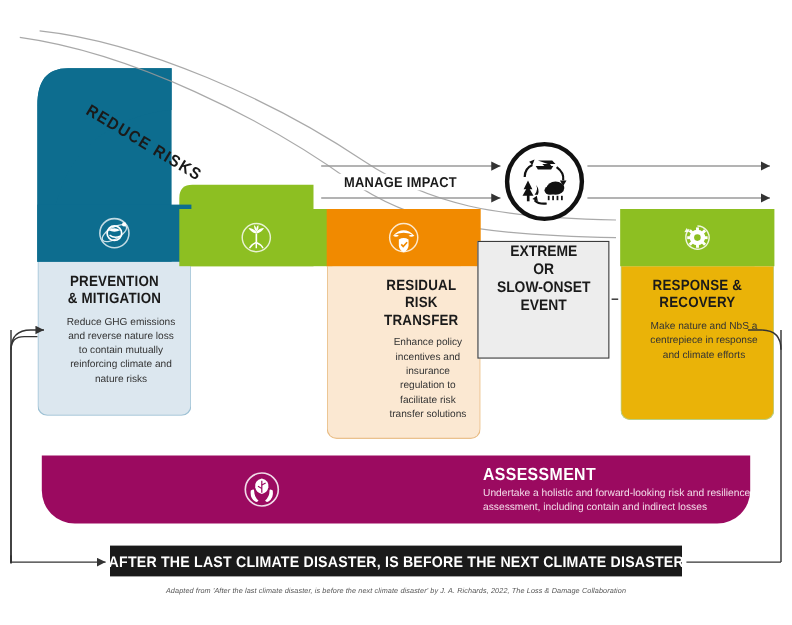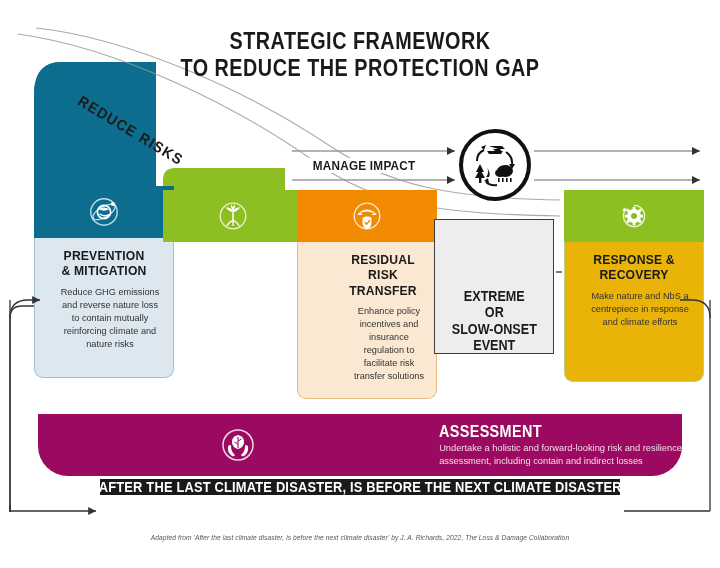--- a/index.html
+++ b/index.html
@@ -101,26 +101,26 @@
 
   
   #col5 { left: 564px; top: 190px; }
   #col5 .head { background: #8dbf22; }
   #col5 .body { background: #eab308; border: 1px solid #b9cf86; border-top: none; }
 
   
   #event {
     position: absolute;
     left: 434px; top: 219px;
-    width: 120px; height: 135px;
+    width: 120px; height: 107px;
     background: #ededed;
     border: 1.6px solid #3c3c3c;
     z-index: 20;
     display: flex;
-    align-items: flex-end;
+    align-items: flex-start;
     justify-content: center;
   }
   #event .etxt {
     font-family: "Liberation Sans Narrow", "Liberation Sans", sans-serif;
     font-weight: bold;
     font-size: 14px;
     line-height: 1.16;
     color: #1a1a1a;
     text-align: center;
     transform: scaleX(0.9);
@@ -200,22 +200,22 @@
   }
   #assess .asub {
     font-size: 9.3px;
     line-height: 1.36;
     color: #f3dce9;
   }
 
   
   #bottombar {
     position: absolute;
-    left: 100px; top: 479px;
-    width: 520px; height: 16px;
+    left: 100px; top: 496px;
+    width: 520px; height: 28px;
     background: #1a1a1a;
     z-index: 22;
     display: flex; align-items: center; justify-content: center;
   }
   #bottombar .btxt {
     font-family: "Liberation Sans Narrow", "Liberation Sans", sans-serif;
     font-weight: bold;
     font-size: 14px;
     letter-spacing: 0.2px;
     color: #ffffff;
@@ -254,24 +254,20 @@
     <path d="M297,242 L297,190 L419,190 L419,242 Z" fill="#f18a00"></path>
 
     <path d="M564,242 L564,190 L686,190 L686,242 Z" fill="#8dbf22"></path>
 
     <path d="M30,30 C120,36 250,86 340,140 C420,186 510,200 700,202" fill="none" stroke="#ffffff" stroke-width="0"></path>
 
     <path d="M36,28 C130,38 250,92 330,146 C390,186 450,198 560,200" fill="none" stroke="#9a9a9a" stroke-width="1.1" opacity="0.85"></path>
     <path d="M18,34 C120,48 240,108 318,164 C372,202 430,214 560,216" fill="none" stroke="#9a9a9a" stroke-width="1.1" opacity="0.85"></path>
   </svg>
 
-  <div id="title">
-    <span class="line">STRATEGIC FRAMEWORK</span>
-    <span class="line">TO REDUCE THE PROTECTION GAP</span>
-  </div>
 
   <div id="reduce">REDUCE RISKS</div>
 
   <div id="manage">MANAGE IMPACT</div>
 
   <svg id="arrows" class="svglayer" viewBox="0 0 720 568">
     <defs>
       <marker id="ah" markerWidth="7" markerHeight="7" refX="6" refY="3" orient="auto">
         <path d="M0,0 L6,3 L0,6 Z" fill="#333"></path>
       </marker>

